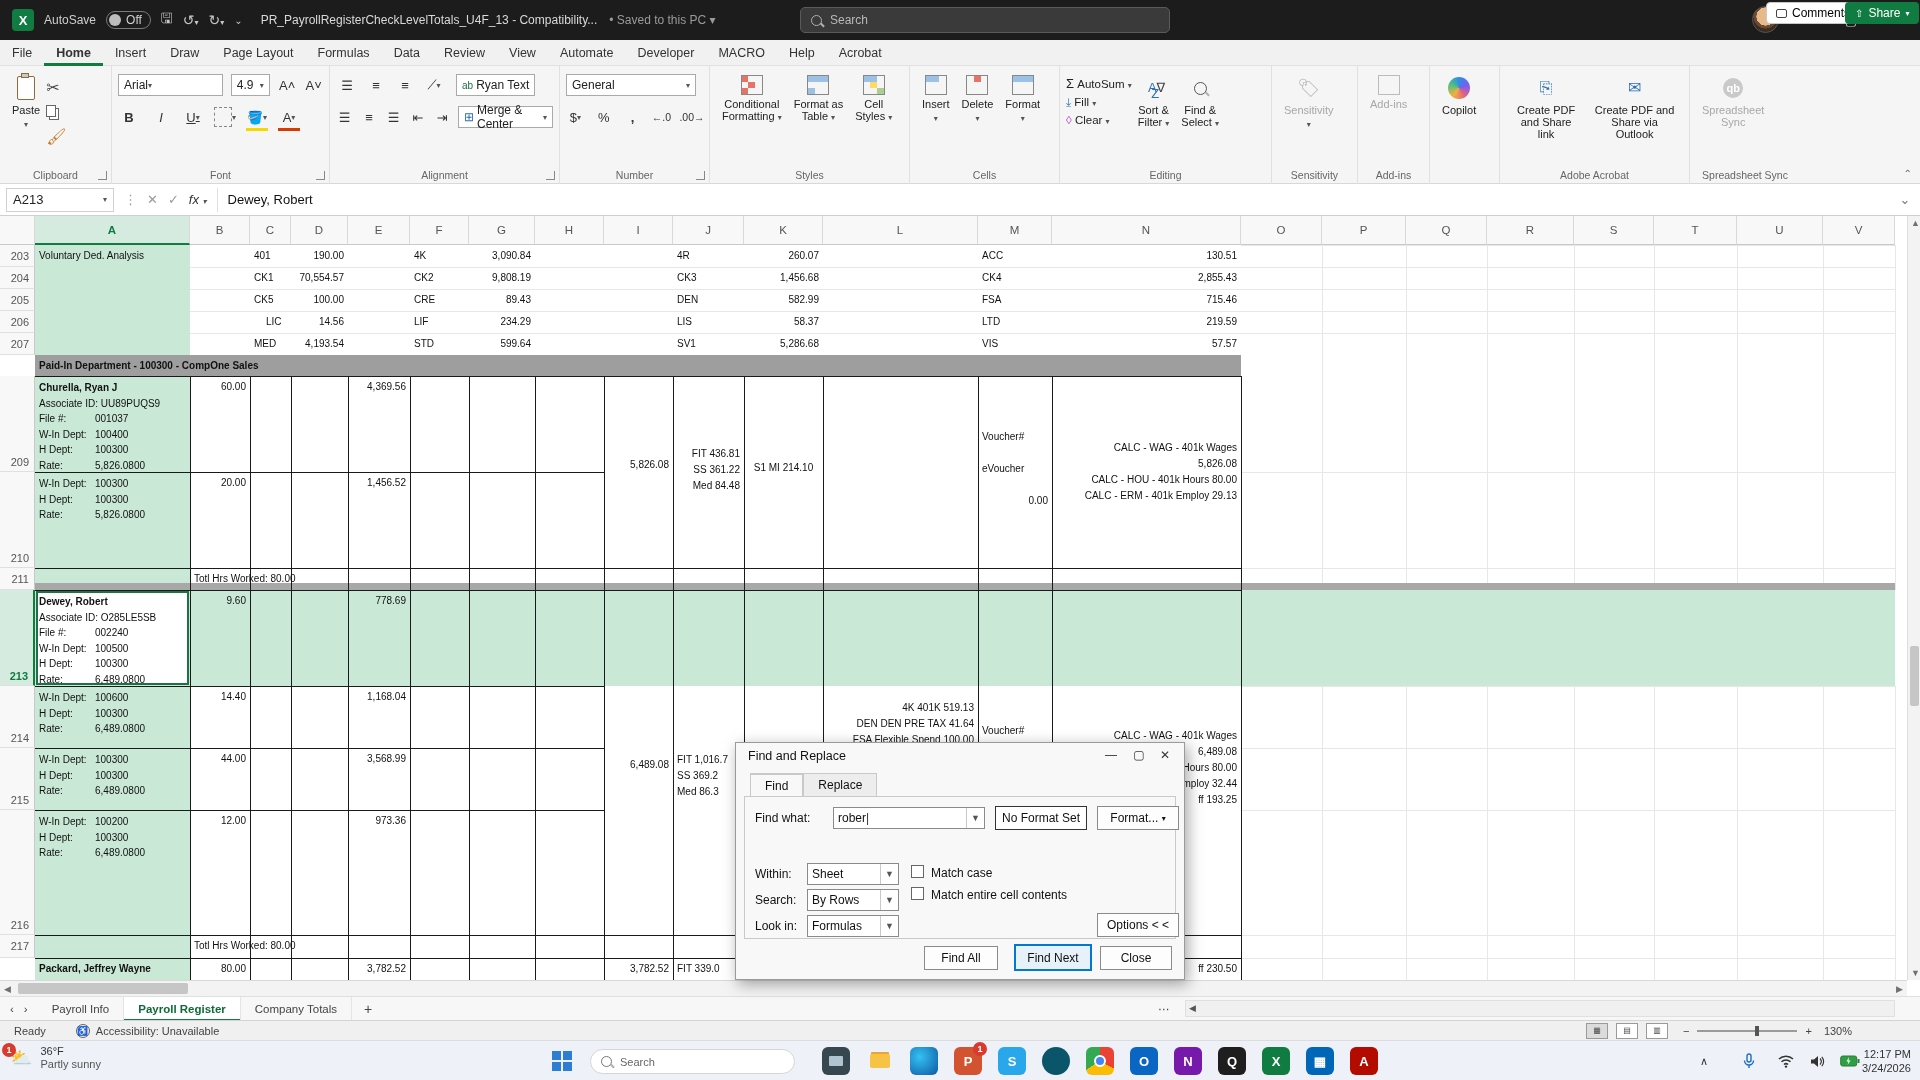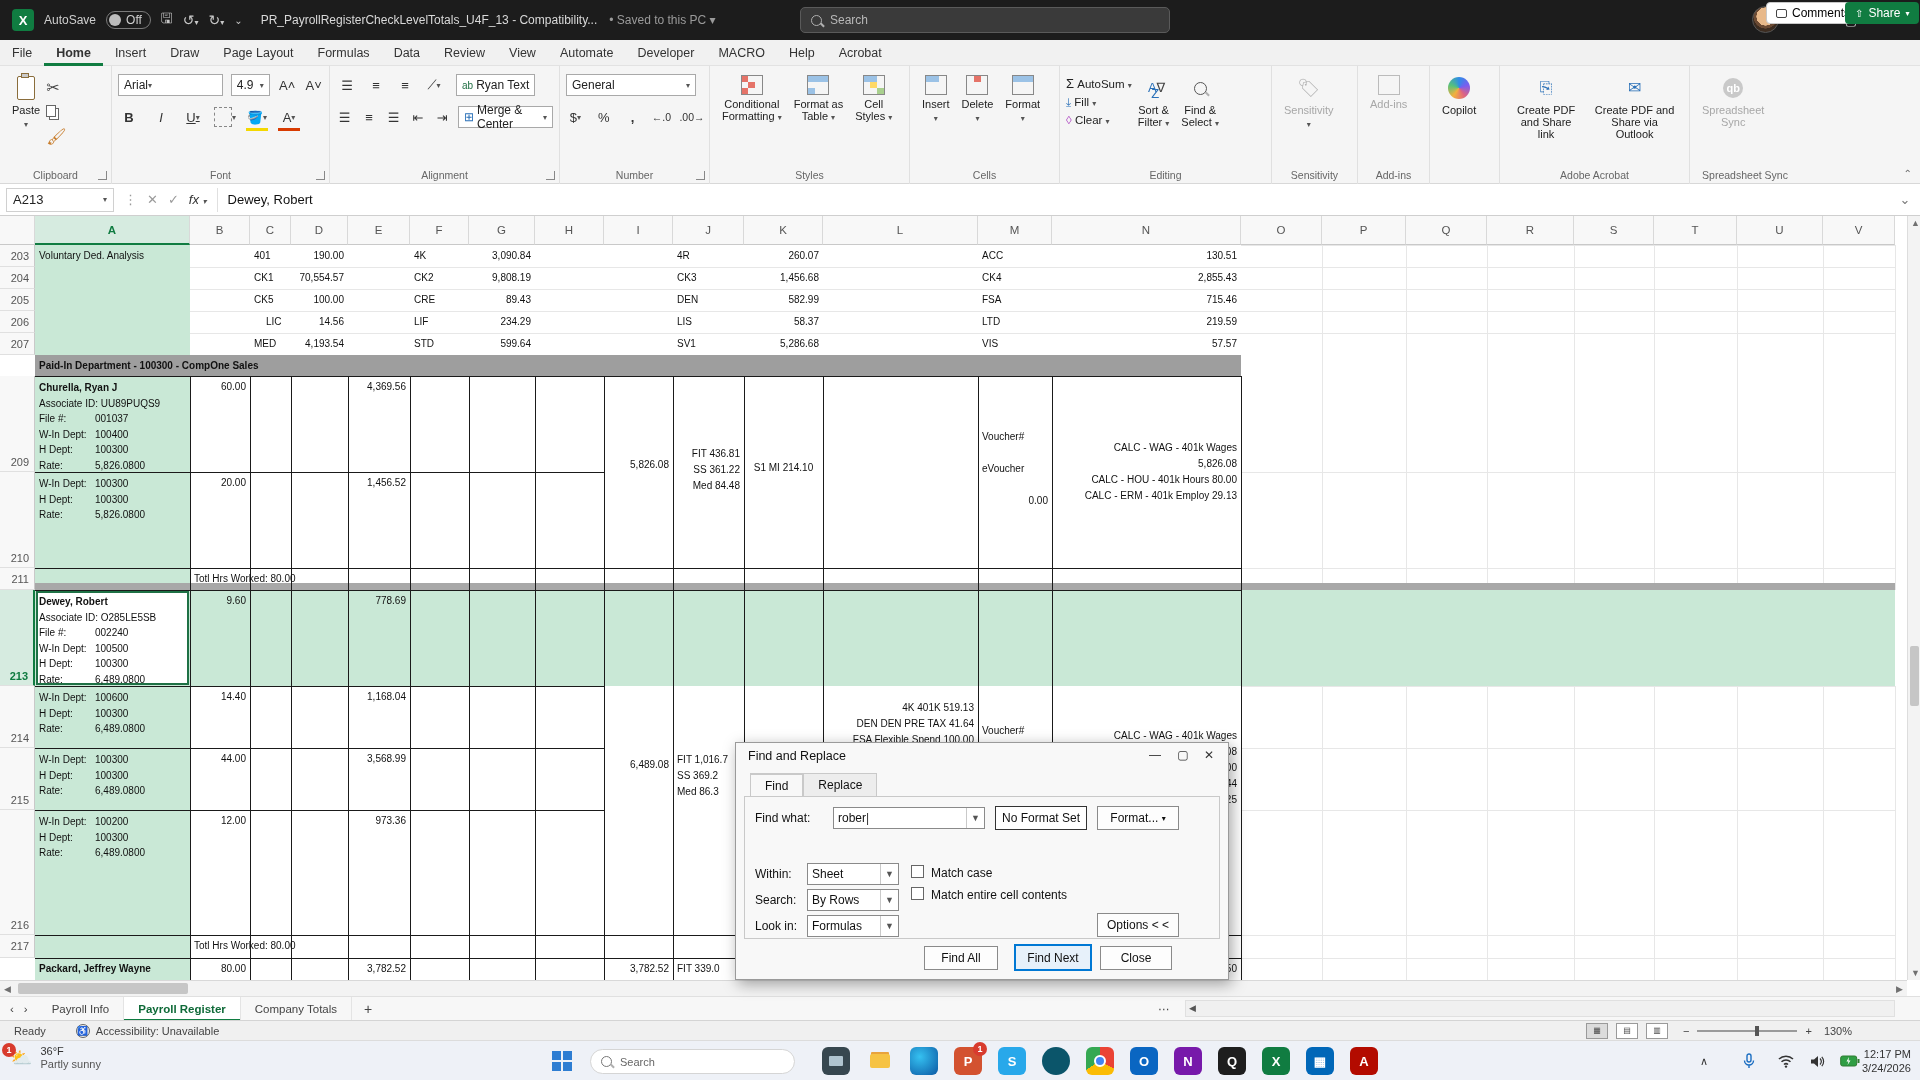--- a/index.html
+++ b/index.html
@@ -74,21 +74,21 @@
 .viewico{width:22px;height:16px;border:1px solid #9a9a9a;margin-left:8px;display:inline-block;background:#fff}
 #zoomtrack{position:relative;width:100px;height:2px;background:#9a9a9a;margin:0 8px;display:inline-block}
 #zoomthumb{position:absolute;left:58px;top:-4px;width:4px;height:10px;background:#555}
 
 #taskbar{position:absolute;left:0;top:1040px;width:1920px;height:40px;background:#eef1f7;border-top:1px solid #dcdcdc;font-size:11px;color:#333}
 .tbico{position:absolute;top:6px;width:28px;height:28px;border-radius:6px;display:flex;align-items:center;justify-content:center;color:#fff;font-weight:bold;font-size:13px}
 .badge{position:absolute;top:-5px;right:-5px;min-width:14px;height:14px;border-radius:7px;background:#d83b2e;color:#fff;font-size:9px;display:flex;align-items:center;justify-content:center;padding:0 3px;font-weight:bold}
 #tb-search{position:absolute;left:590px;top:8px;width:205px;height:25px;border-radius:13px;background:#fff;border:1px solid #d5d5d5;display:flex;align-items:center;gap:8px;padding-left:10px;color:#666}
 .tray{position:absolute;top:0;height:40px;display:flex;align-items:center;color:#333}
 
-#dialog{position:absolute;left:735px;top:742px;width:494px;height:238px;background:#f8f8f8;border:1px solid #9a9a9a;box-shadow:3px 4px 14px rgba(0,0,0,.35);font-size:12px;color:#111;z-index:50}
+#dialog{position:absolute;left:735px;top:742px;width:450px;height:238px;background:#f8f8f8;border:1px solid #9a9a9a;box-shadow:3px 4px 14px rgba(0,0,0,.35);font-size:12px;color:#111;z-index:50}
 #dlg-title{height:26px;display:flex;align-items:center;padding-left:12px;font-size:12.5px}
 .dlg-ctl{position:absolute;top:5px;font-size:12px;color:#333;width:18px;text-align:center}
 #dlg-tabs{position:absolute;left:14px;top:30px;display:flex}
 .dtab{padding:4px 14px;border:1px solid #c9c9c9;border-bottom:none;background:#ededed;font-size:12px}
 .dtab.active{background:#f8f8f8;position:relative;top:0;font-weight:normal;border-top:2px solid #c9c9c9}
 #dlg-body{position:absolute;left:8px;top:53px;right:8px;bottom:40px;border:1px solid #c9c9c9;background:#f8f8f8}
 .dlbl{position:absolute;font-size:12px}
 .dcombo{position:absolute;height:22px;background:#fff;border:1px solid #8a8a8a;display:flex;align-items:center;padding:0 4px;font-size:12px}
 .dcombo .chev{position:absolute;right:0;top:0;bottom:0;width:18px;border-left:1px solid #c9c9c9;display:flex;align-items:center;justify-content:center;color:#555;font-size:9px}
 .dbtn{position:absolute;height:24px;border:1px solid #8a8a8a;background:#fdfdfd;display:flex;align-items:center;justify-content:center;font-size:12px}

